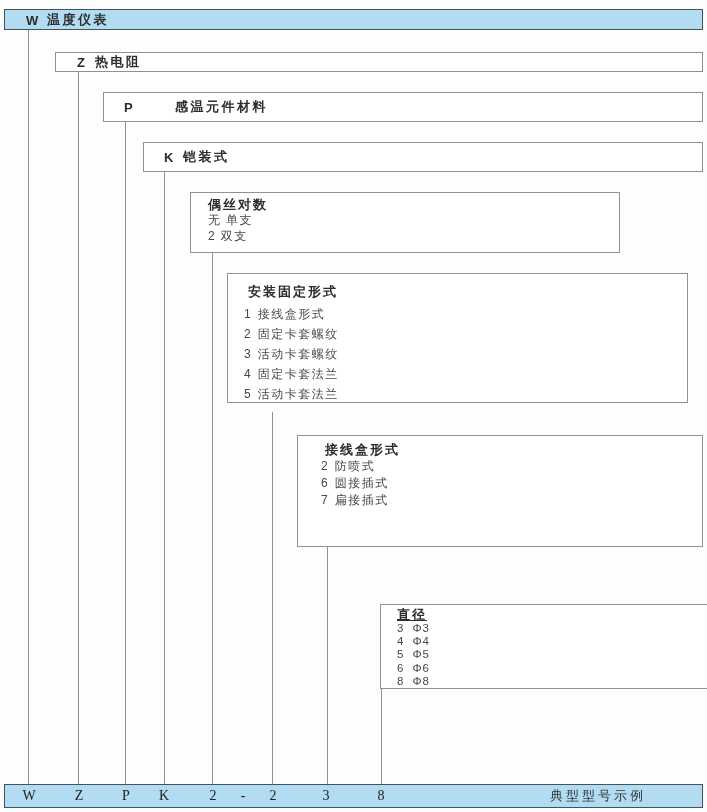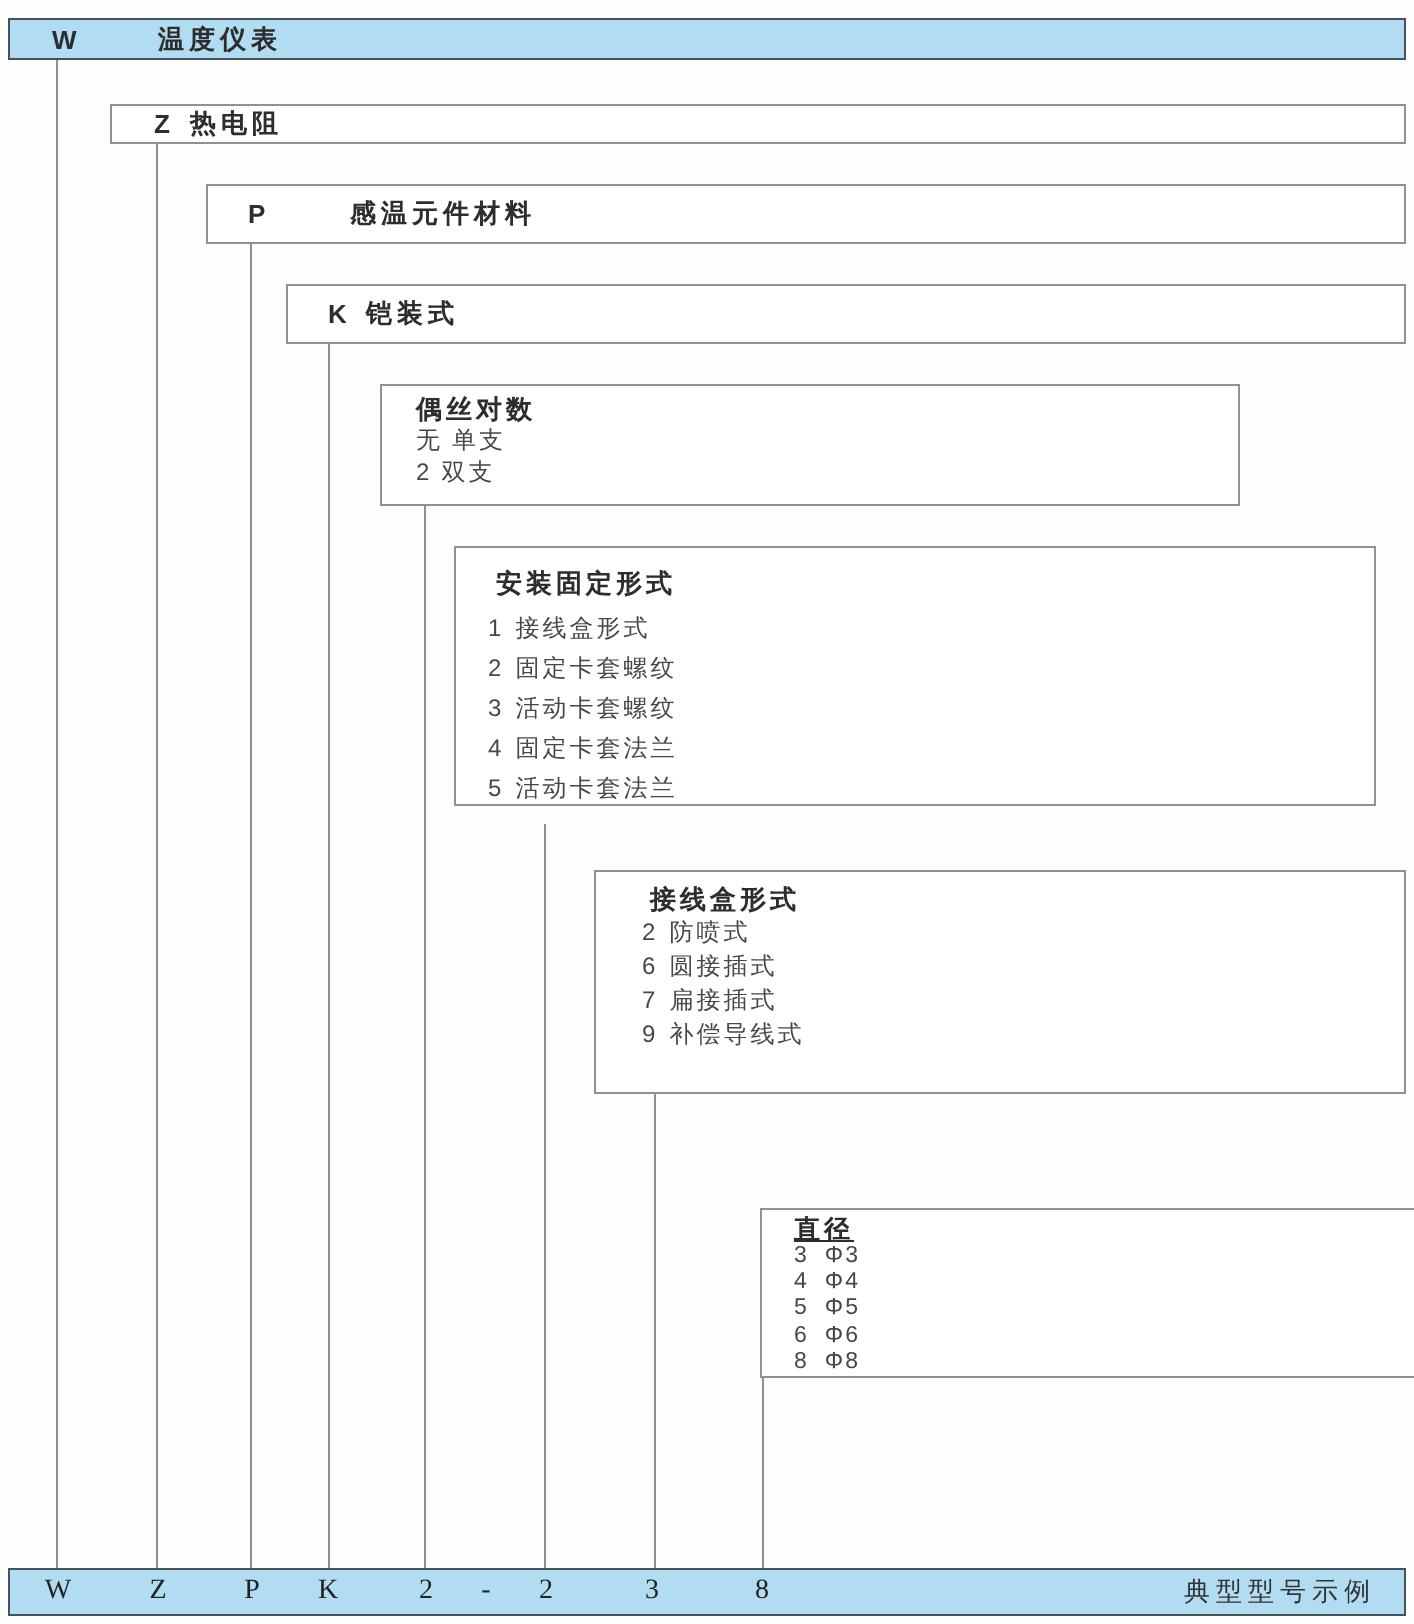--- a/index.html
+++ b/index.html
@@ -53,21 +53,21 @@
   <div class="vline" style="left:78px;top:72px;height:712px;"></div>
   <div class="vline" style="left:125px;top:121px;height:663px;"></div>
   <div class="vline" style="left:164px;top:171px;height:613px;"></div>
   <div class="vline" style="left:212px;top:252px;height:532px;"></div>
   <div class="vline" style="left:272px;top:412px;height:372px;"></div>
   <div class="vline" style="left:327px;top:546px;height:238px;"></div>
   <div class="vline" style="left:381px;top:652px;height:132px;"></div>
 
   <div class="bar" style="left:4px;top:9px;width:699px;height:21px;">
     <span class="lvl-code" style="left:21px;">W</span>
-    <span class="lvl-label" style="left:42px;margin-left:32px;">温度仪表</span>
+    <span class="lvl-label" style="left:42px;">温度仪表</span>
   </div>
 
   <div class="box" style="left:55px;top:52px;width:648px;height:20px;">
     <span class="lvl-code" style="left:21px;">Z</span>
     <span class="lvl-label" style="left:39px;">热电阻</span>
   </div>
 
   <div class="box" style="left:103px;top:92px;width:600px;height:30px;">
     <span class="lvl-code" style="left:20px;">P</span>
     <span class="lvl-label" style="left:39px;margin-left:32px;">感温元件材料</span>
@@ -96,21 +96,20 @@
       <div class="opt-item"><span class="oc">5</span><span>活动卡套法兰</span></div>
     </div>
   </div>
 
   <div class="box b6" style="left:297px;top:435px;width:406px;height:112px;padding-left:23px;">
     <div class="opt-title">接线盒形式</div>
     <div class="opt-items">
       <div class="opt-item"><span class="oc">2</span><span>防喷式</span></div>
       <div class="opt-item"><span class="oc">6</span><span>圆接插式</span></div>
       <div class="opt-item"><span class="oc">7</span><span>扁接插式</span></div>
-      <div class="opt-item"><span class="oc">9</span><span>补偿导线式</span></div>
     </div>
   </div>
 
   <div class="box b7" style="left:352px;top:604px;width:351px;height:85px;margin-left:28px;">
     <div class="opt-title">直径</div>
     <div class="opt-items">
       <div class="opt-item"><span class="oc">3</span><span>Φ3</span></div>
       <div class="opt-item"><span class="oc">4</span><span>Φ4</span></div>
       <div class="opt-item"><span class="oc">5</span><span>Φ5</span></div>
       <div class="opt-item"><span class="oc">6</span><span>Φ6</span></div>
@@ -121,16 +120,16 @@
   <div class="bar" style="left:4px;top:784px;width:699px;height:24px;">
     <span class="code-char" style="left:24px;">W</span>
     <span class="code-char" style="left:74px;">Z</span>
     <span class="code-char" style="left:121px;">P</span>
     <span class="code-char" style="left:159px;">K</span>
     <span class="code-char" style="left:208px;">2</span>
     <span class="code-char" style="left:238px;">-</span>
     <span class="code-char" style="left:268px;">2</span>
     <span class="code-char" style="left:321px;">3</span>
     <span class="code-char" style="left:376px;">8</span>
-    <span class="code-caption" style="left:587px;font-family:Liberation Serif, serif;">典型型号示例</span>
+    <span class="code-caption" style="left:545px;font-family:Liberation Serif, serif;">典型型号示例</span>
   </div>
 
 </div>
 
 </body></html>

